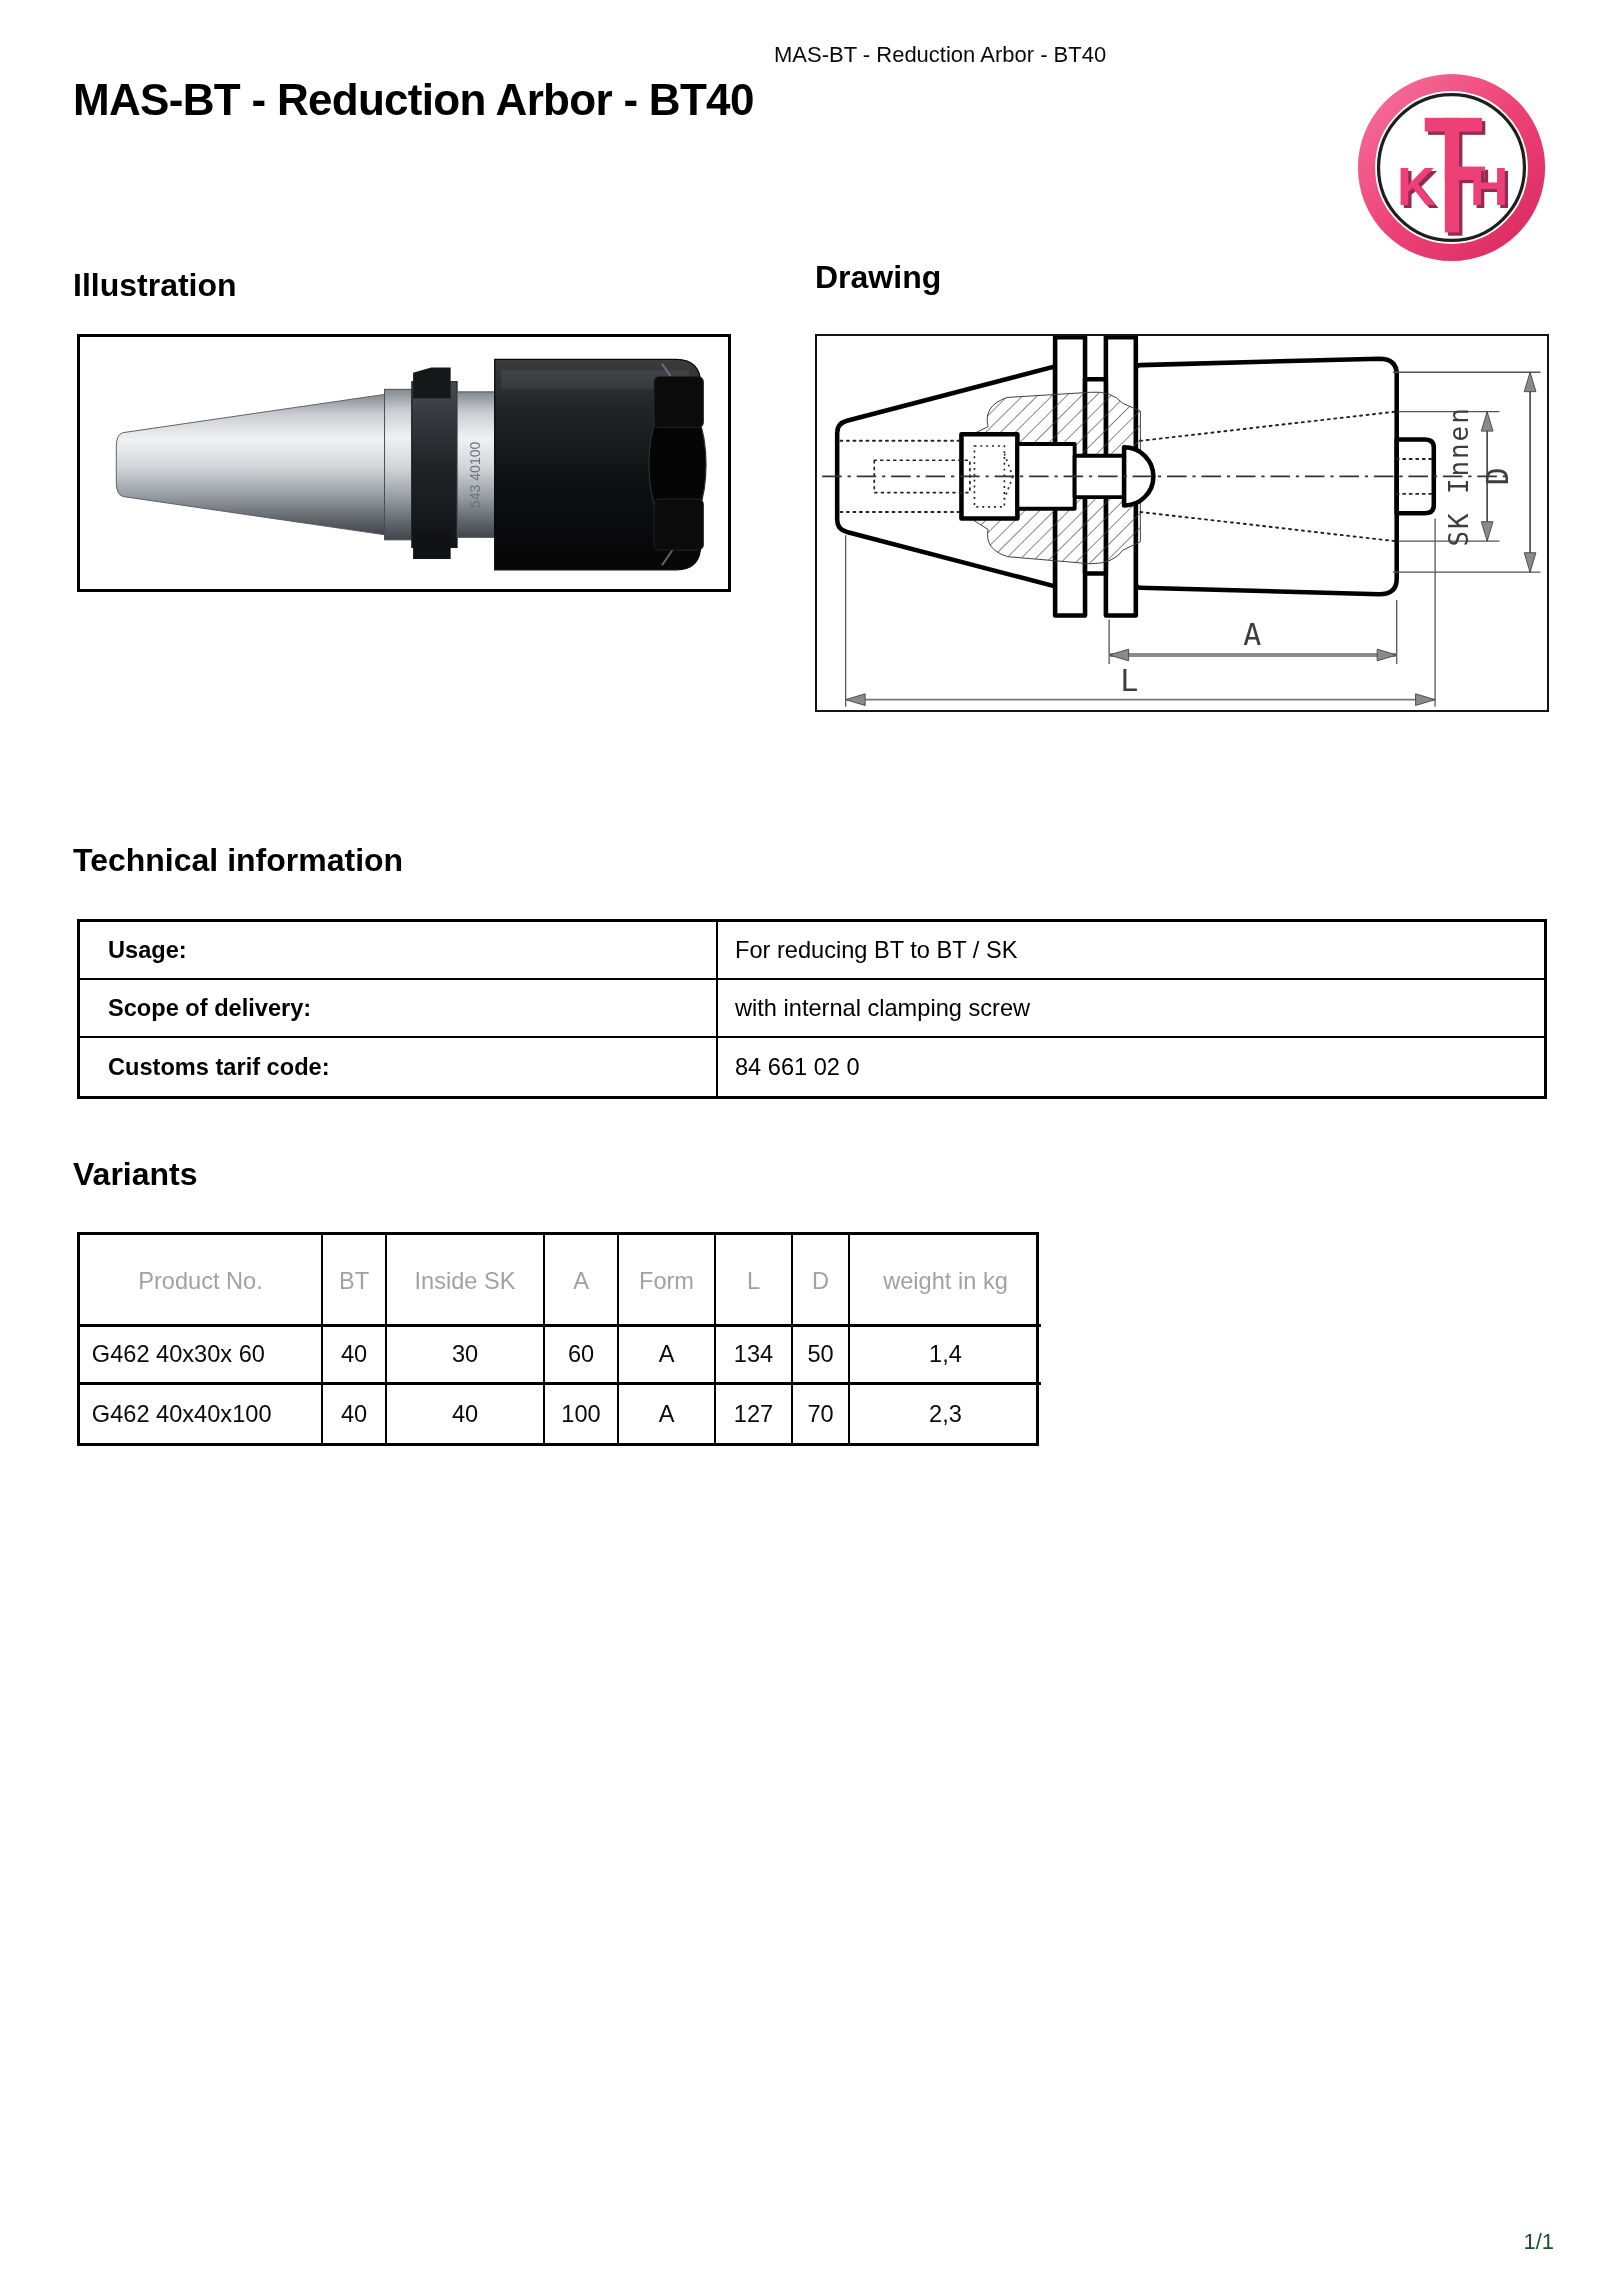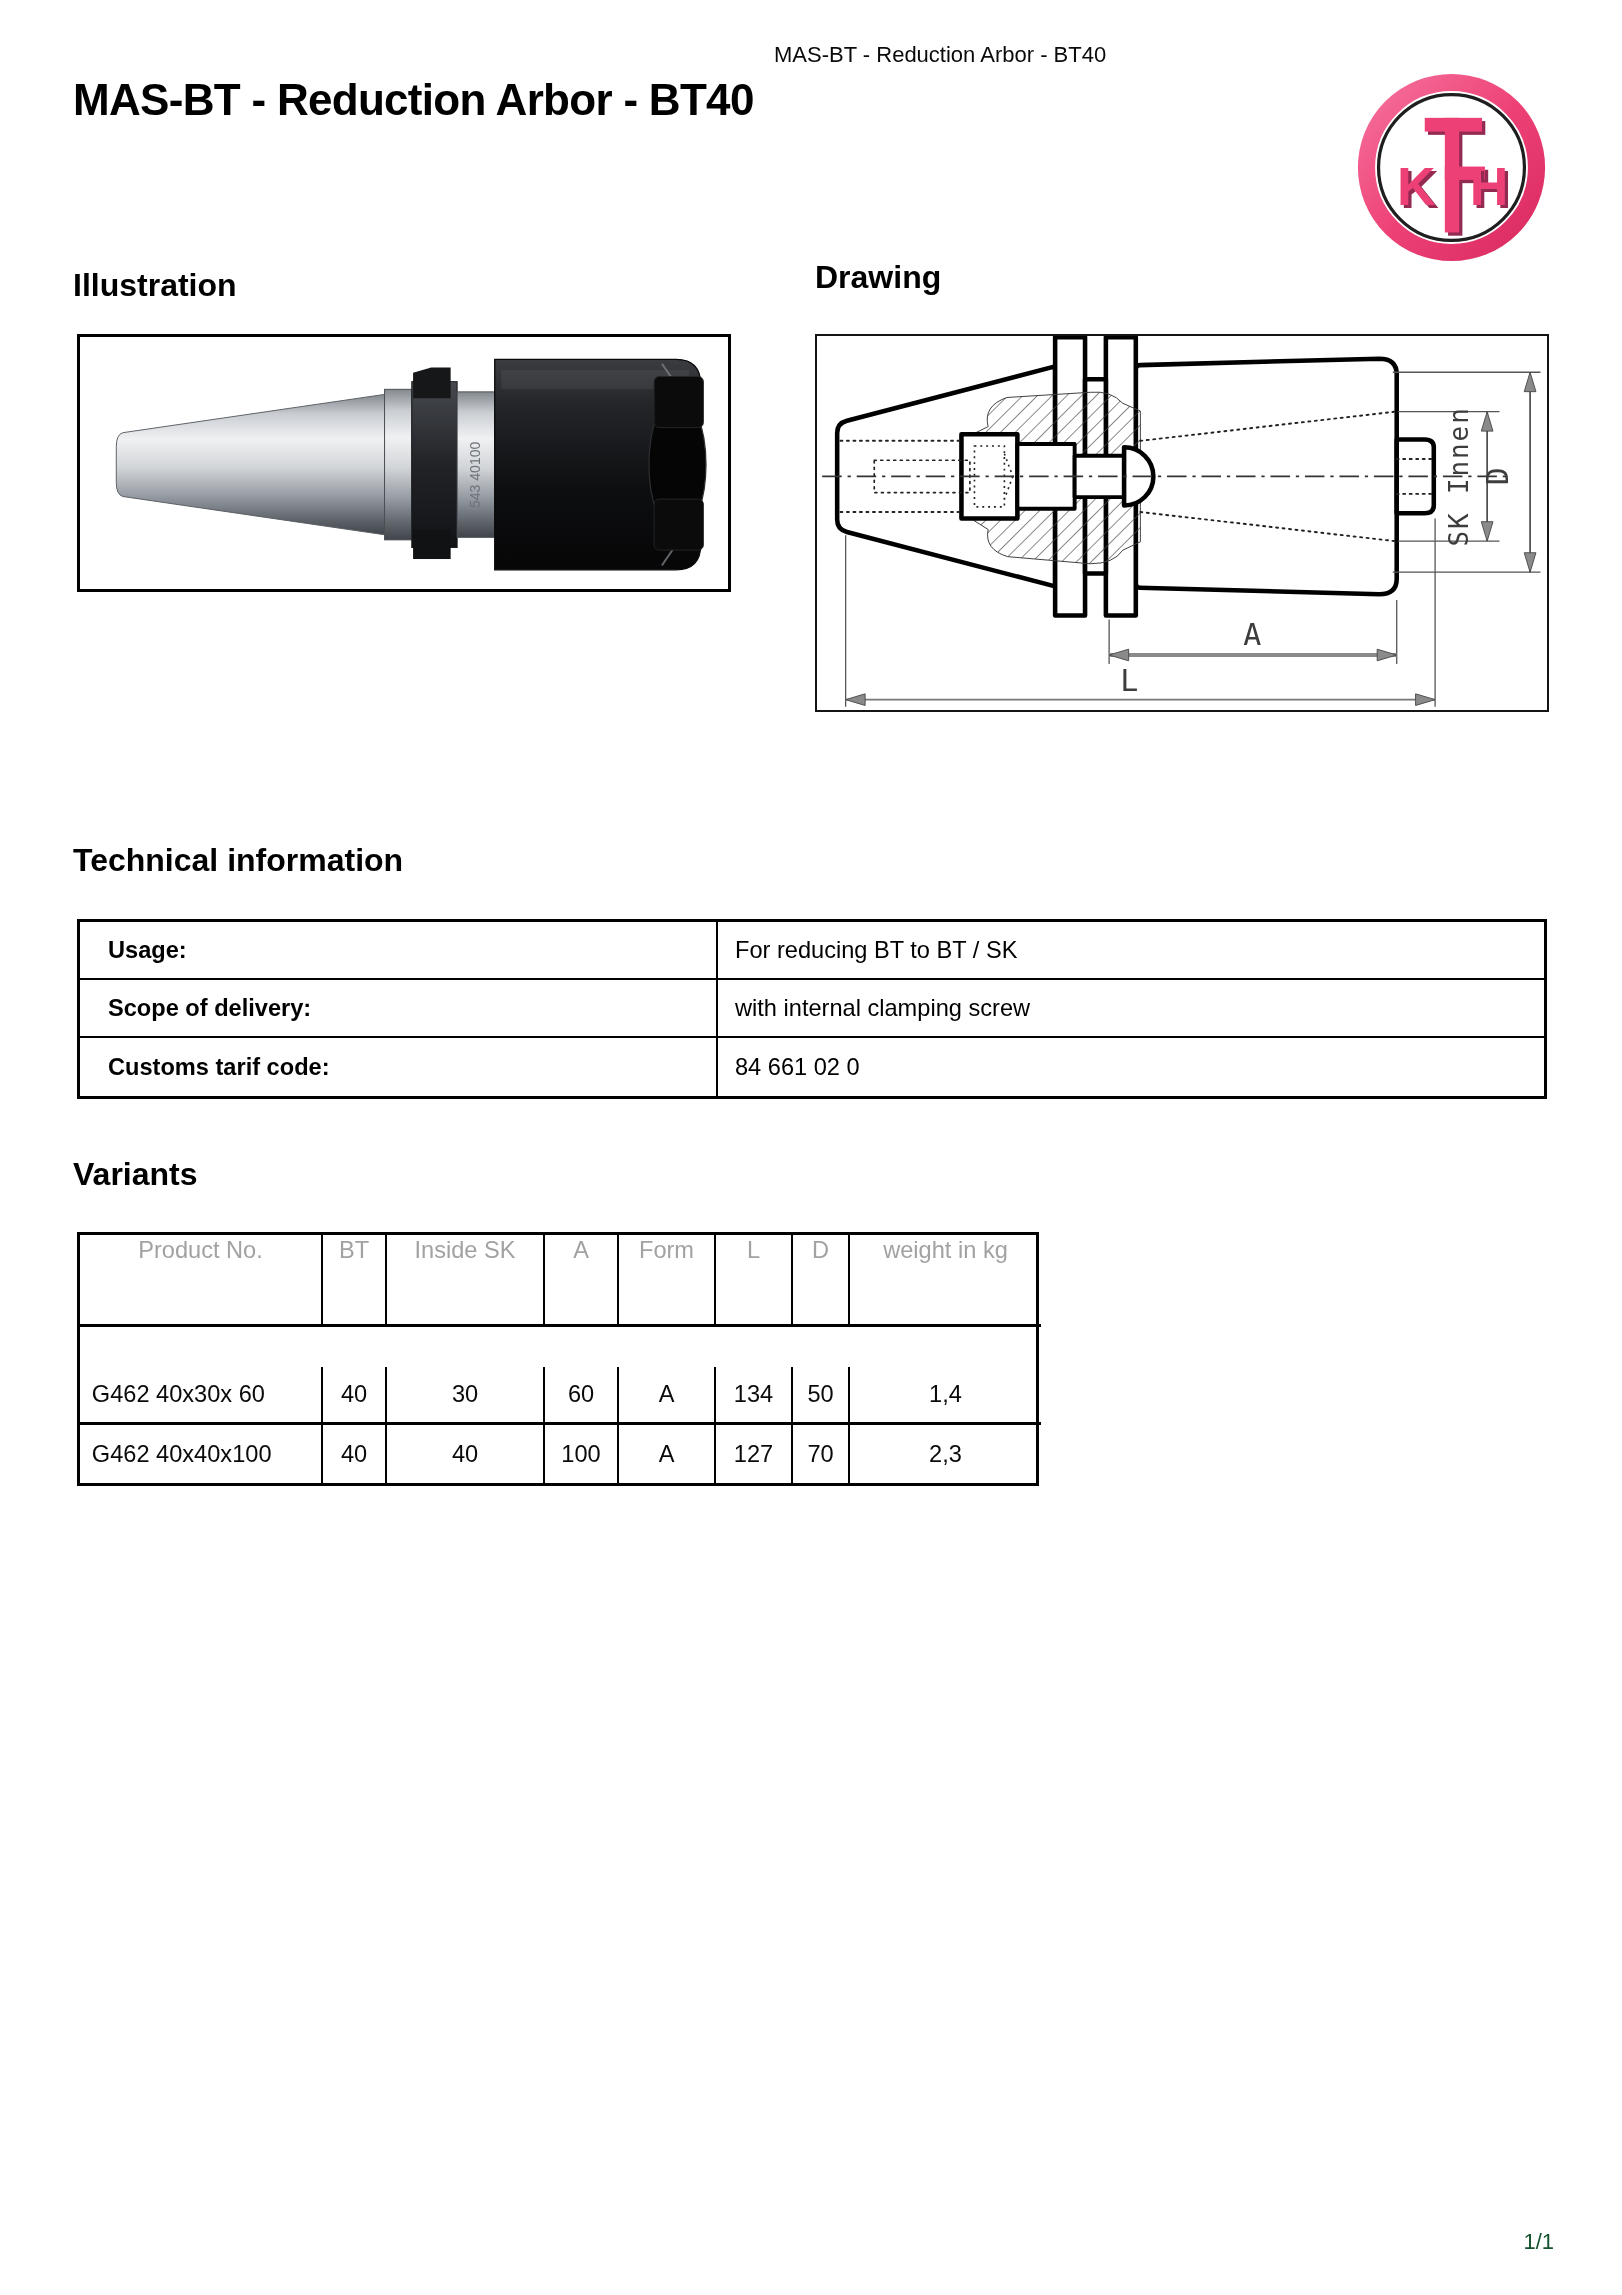--- a/index.html
+++ b/index.html
@@ -28,29 +28,29 @@
   .tech-label{font-weight:bold;padding-left:28px;border-right:2px solid #000;}
   .tech-value{padding-left:17px;}
   .tech-divider{border-bottom:2.6px solid #000;}
   #h-variants{left:73px;top:1156px;}
   #var-table{
     left:77px;top:1232px;width:962px;border:3.3px solid #000;box-sizing:border-box;
     display:grid;grid-template-columns:243px 64px 158px 74px 97px 77px 57px 191px;
   }
   .vh{
     height:92px;box-sizing:border-box;border-bottom:3.3px solid #000;
-    display:flex;justify-content:center;align-items:flex-start;padding-top:2px;
+    display:flex;justify-content:center;align-items:flex-start;padding-top:33px;
     color:#a2a2a2;font-size:23.6px;
   }
   .vc{
     height:58px;box-sizing:border-box;display:flex;align-items:center;justify-content:center;
     font-size:23.6px;color:#0a0a0a;
   }
   .vc.first{justify-content:flex-start;padding-left:11.8px;}
-  .rdiv{border-bottom:3.3px solid #000;margin-top:40px;}
+  .rdiv{border-bottom:3.3px solid #000;}
   .cdiv{border-right:2px solid #000;}
   #page-num{left:1459px;top:2229px;width:95px;text-align:right;font-size:22px;color:#14532d;}
   .draw-label{font-family:"DejaVu Sans Mono","Liberation Mono",monospace;fill:#3d3d3d;}
 </style>
 </head>
 <body>
 
 <div class="abs" id="small-header">MAS-BT - Reduction Arbor - BT40</div>
 
 <div class="abs" id="title">MAS-BT - Reduction Arbor - BT40</div>

